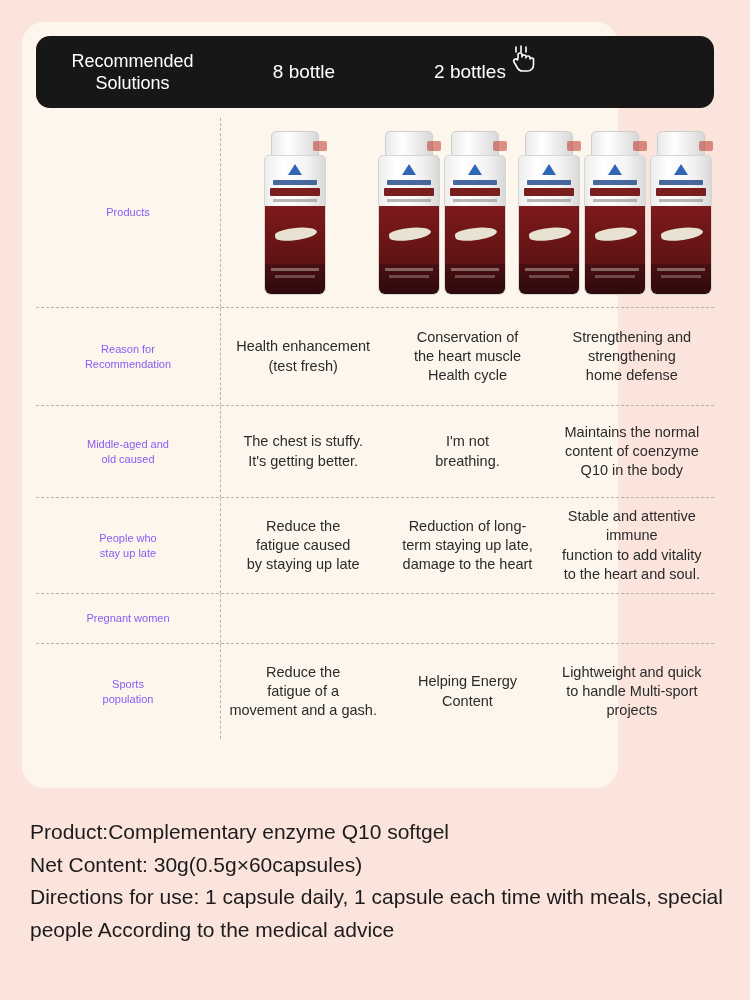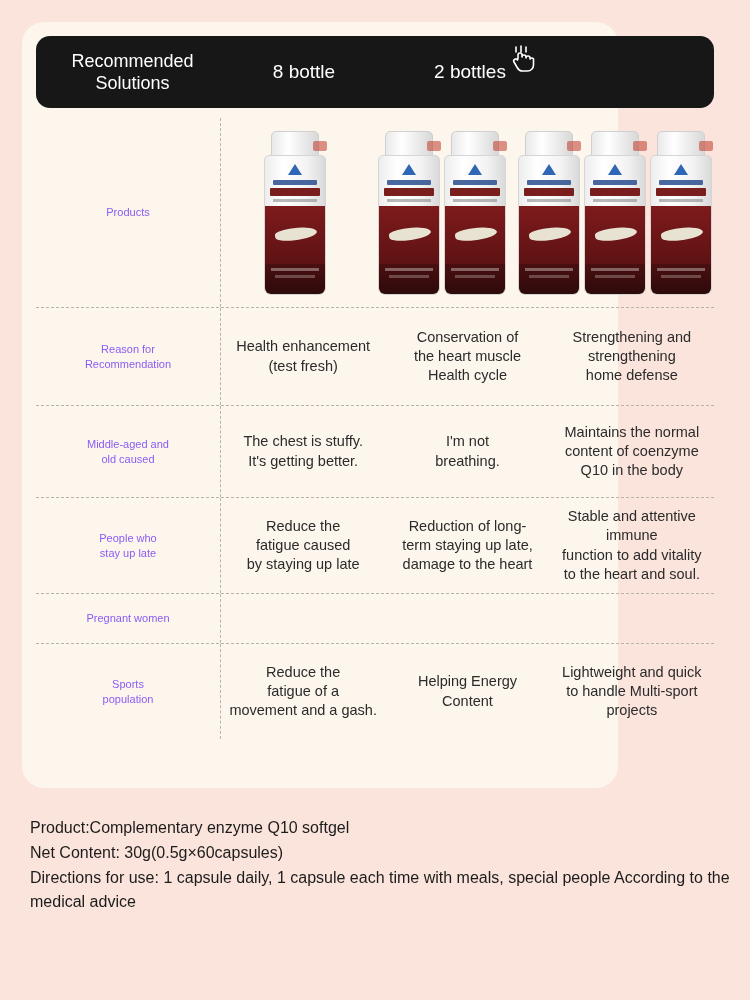--- a/index.html
+++ b/index.html
@@ -188,21 +188,21 @@
     position: absolute; left: 10px; right: 10px; top: 11px; height: 3px;
     background: rgba(255,255,255,.25);
   }
 
   
   .footer-text {
     position: absolute;
     left: 30px;
     top: 816px;
     width: 700px;
-    font-size: 16px;
+    font-size: 21px;
     color: #1c1c1c;
     line-height: 1.55;
   }
   .footer-text div { white-space: pre-wrap; }
 </style>
 </head>
 <body>
 
 <div class="page">
 

